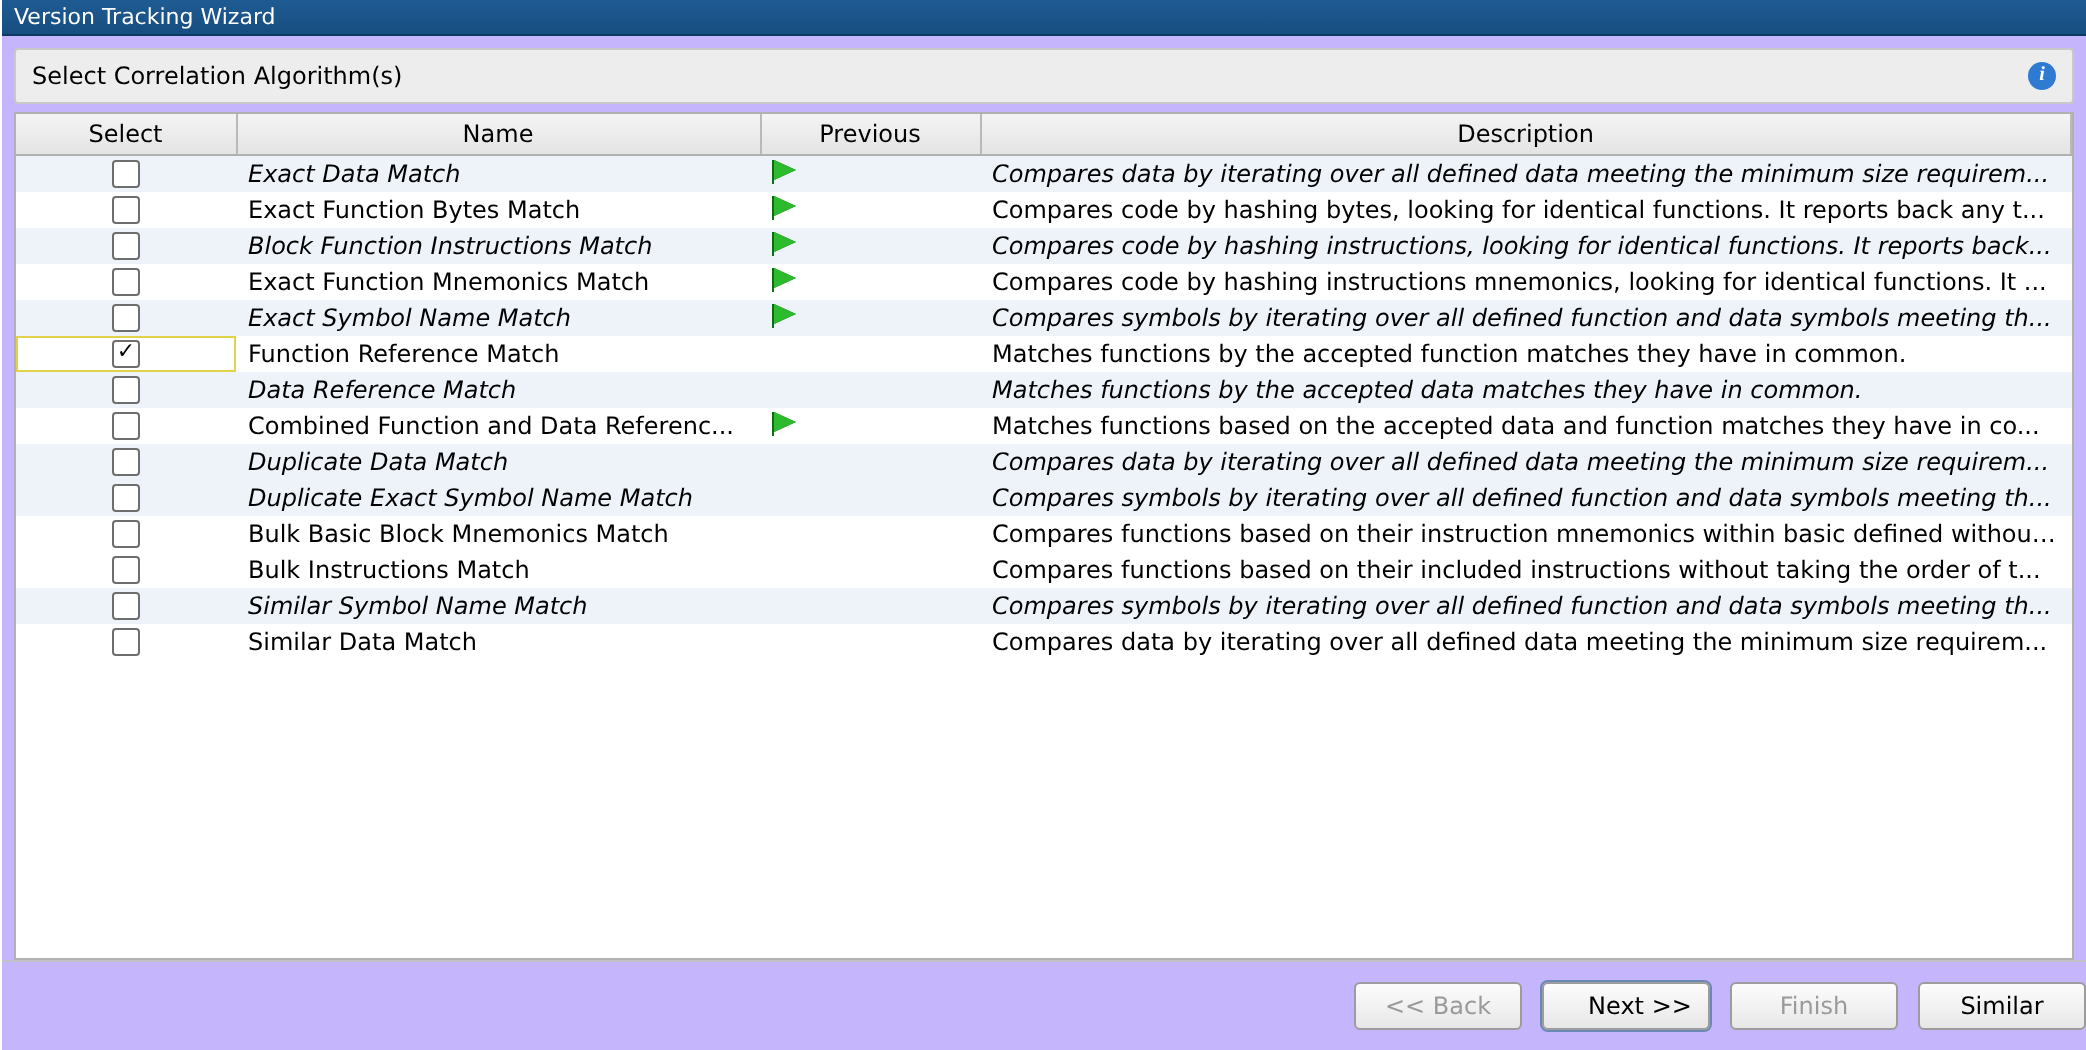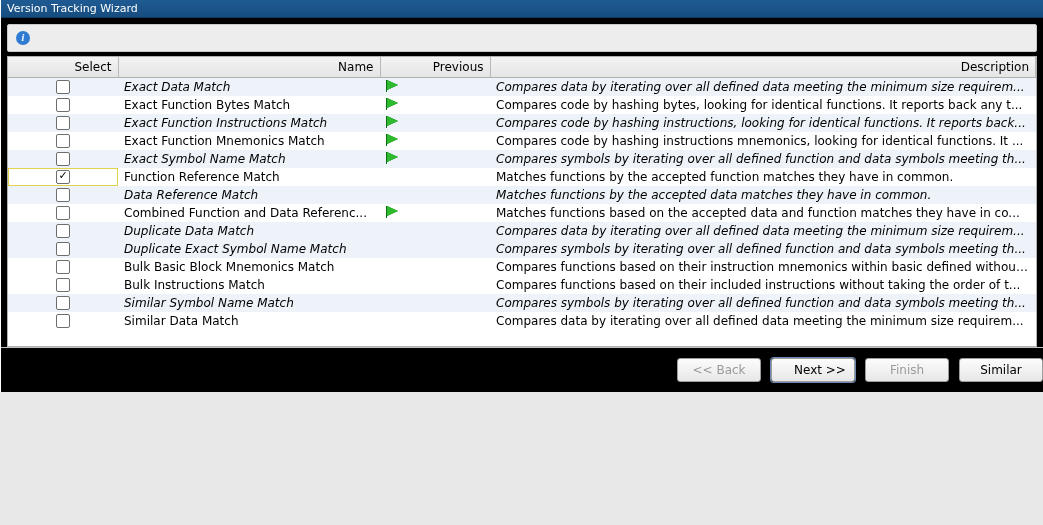--- a/index.html
+++ b/index.html
@@ -1,22 +1,22 @@
 <!DOCTYPE html>
 <html><head>
 <meta charset="utf-8">
 <style>
   html,body{margin:0;padding:0;height:100%;font-family:"DejaVu Sans","Liberation Sans",Arial,sans-serif;font-size:12px;color:#000;background:#e8e8e8;}
-  .window{width:1043px;height:392px;background:#000000;display:flex;flex-direction:column;border-left:1px solid #fff;box-sizing:border-box;}
+  .window{width:1043px;height:525px;background:#c4b5fd;display:flex;flex-direction:column;border-left:1px solid #fff;box-sizing:border-box;}
   .titlebar{background:linear-gradient(#1f5b93,#164d7f);color:#fff;height:17px;line-height:17px;padding-left:6px;font-size:11px;border-bottom:1px solid #0d3a63;}
   .step-label{margin:6px 6px 4px 6px;padding:6px 8px;background:#ededed;border:1px solid #c9c9c9;border-radius:2px;display:flex;align-items:center;justify-content:space-between;}
   .info-icon{width:14px;height:14px;border-radius:50%;background:#2e7bd1;color:#fff;font-size:10px;font-weight:bold;text-align:center;line-height:14px;font-style:italic;font-family:Georgia,serif;}
   .table-wrap{margin:0 6px;border:1px solid #b1b1b1;flex:1;background:#fff;overflow:hidden;display:flex;flex-direction:column;}
   table{border-collapse:collapse;width:100%;table-layout:fixed;}
-  thead th{background:linear-gradient(#f4f4f4,#e4e4e4);border-right:1px solid #b9b9b9;border-bottom:1px solid #b1b1b1;text-align:right;font-weight:normal;padding:2px 6px;height:16px;font-size:12px;}
+  thead th{background:linear-gradient(#f4f4f4,#e4e4e4);border-right:1px solid #b9b9b9;border-bottom:1px solid #b1b1b1;text-align:center;font-weight:normal;padding:2px 6px;height:16px;font-size:12px;}
   col.c-select{width:110px;}
   col.c-name{width:262px;}
   col.c-prev{width:110px;}
   col.c-desc{}
   tbody td{padding:0 6px;height:18px;border:0;white-space:nowrap;overflow:hidden;text-overflow:ellipsis;vertical-align:middle;}
   tbody tr.band{background:#eef3f9;font-style:italic;}
   .cb-cell{text-align:center;padding:0;}
   .cb{display:inline-block;width:12px;height:12px;border:1px solid #6e6e6e;border-radius:2px;background:#fff;vertical-align:middle;position:relative;}
   .cb.checked::after{content:"✓";position:absolute;left:0;top:-2px;font-size:11px;line-height:14px;width:12px;text-align:center;color:#000;}
   tr.focus .cb-cell{outline:1px solid #e2d24a;outline-offset:-1px;}
@@ -31,20 +31,21 @@
 </style>
 </head>
 <body>
 
 <div class="window">
   <div class="titlebar">
     <span>Version Tracking Wizard</span>
   </div>
 
   <div class="step-label">
+    <span>Select Correlation Algorithm(s)</span>
     <span class="info-icon">i</span>
   </div>
 
   <div class="table-wrap">
     <table>
       <colgroup>
         <col class="c-select">
           <col class="c-name">
           <col class="c-prev">
           <col class="c-desc">
@@ -65,21 +66,21 @@
             <td>Compares data by iterating over all defined data meeting the minimum size requirem...</td>
           </tr>
           <tr>
             <td class="cb-cell"><span class="cb"></span></td>
             <td>Exact Function Bytes Match</td>
             <td><span class="flag"></span></td>
             <td>Compares code by hashing bytes, looking for identical functions. It reports back any t...</td>
           </tr>
           <tr class="band">
             <td class="cb-cell"><span class="cb"></span></td>
-            <td>Exact Function Instructions Match</td>
+            <td>Block Function Instructions Match</td>
             <td><span class="flag"></span></td>
             <td>Compares code by hashing instructions, looking for identical functions. It reports back...</td>
           </tr>
           <tr>
             <td class="cb-cell"><span class="cb"></span></td>
             <td>Exact Function Mnemonics Match</td>
             <td><span class="flag"></span></td>
             <td>Compares code by hashing instructions mnemonics, looking for identical functions. It ...</td>
           </tr>
           <tr class="band">

